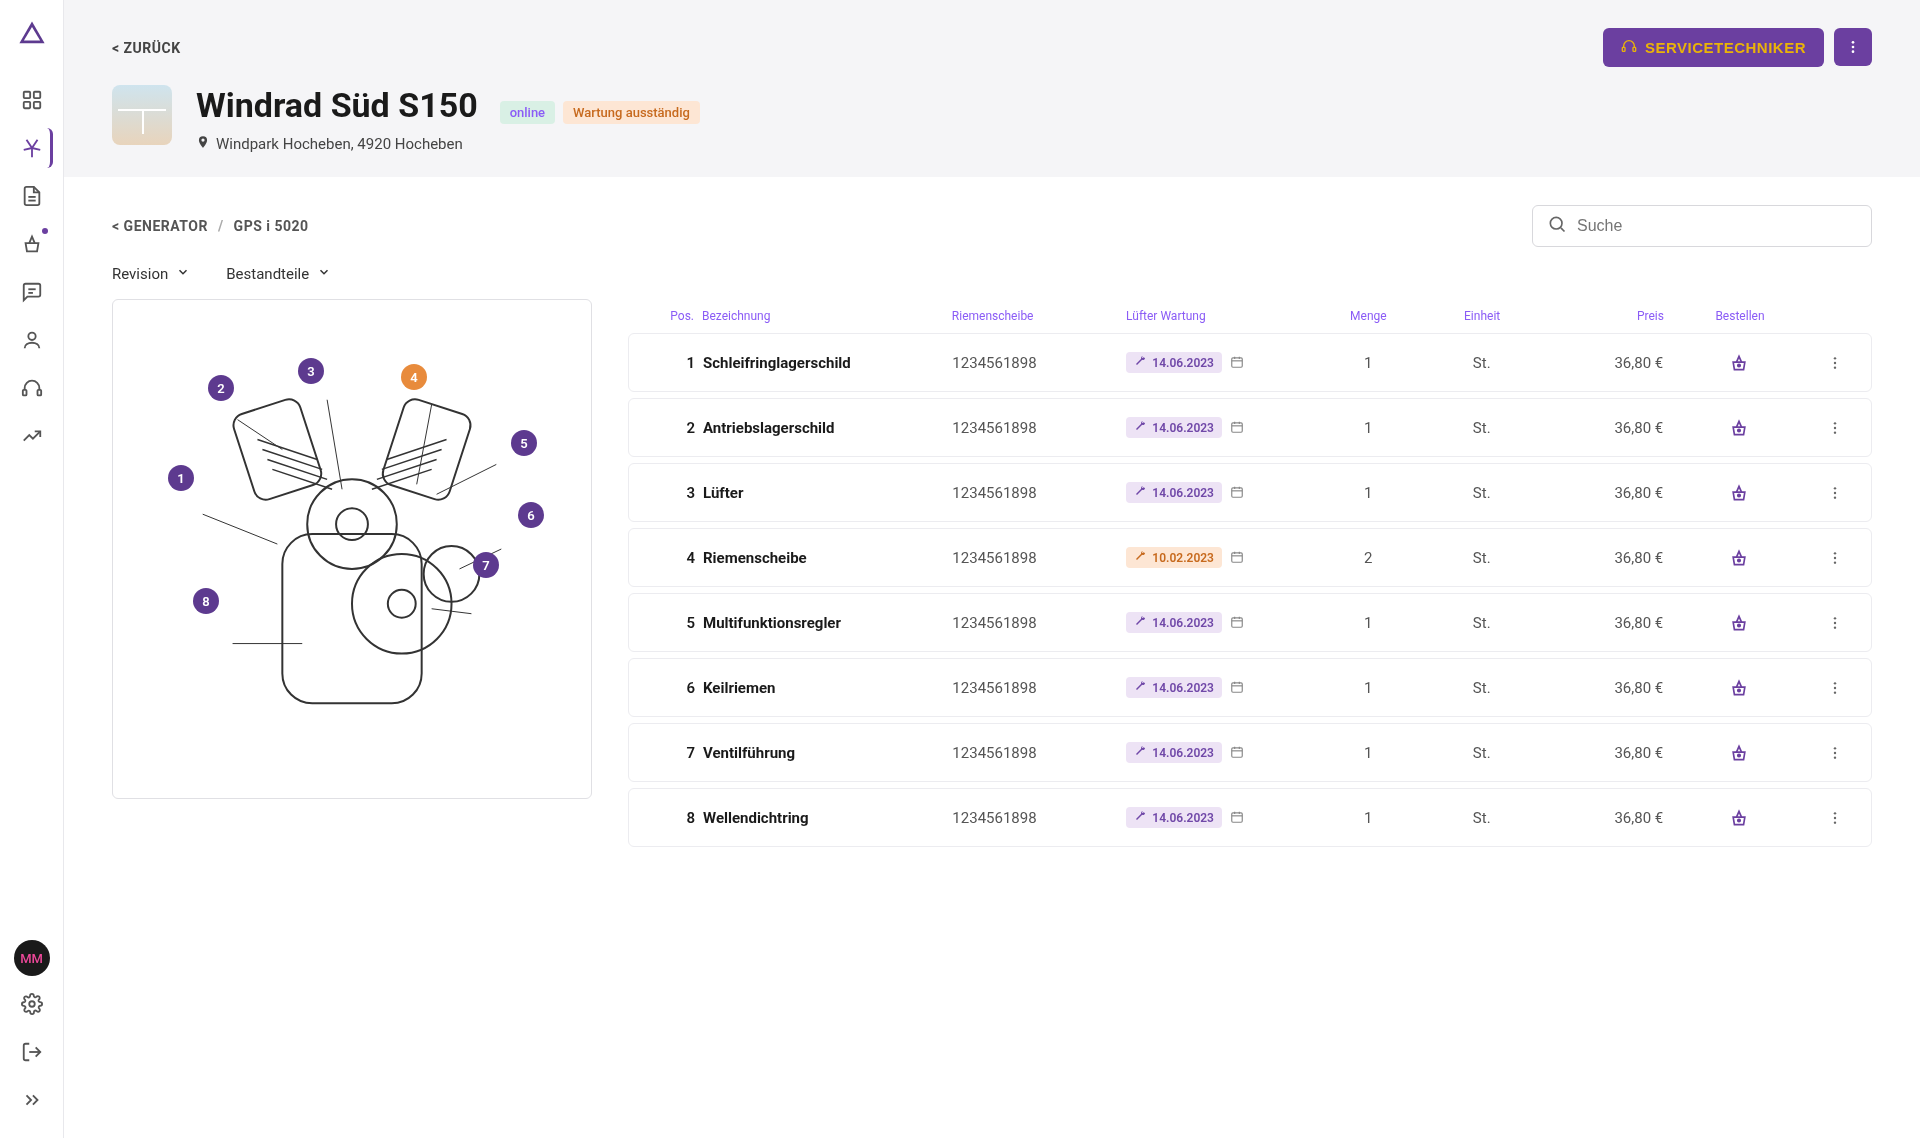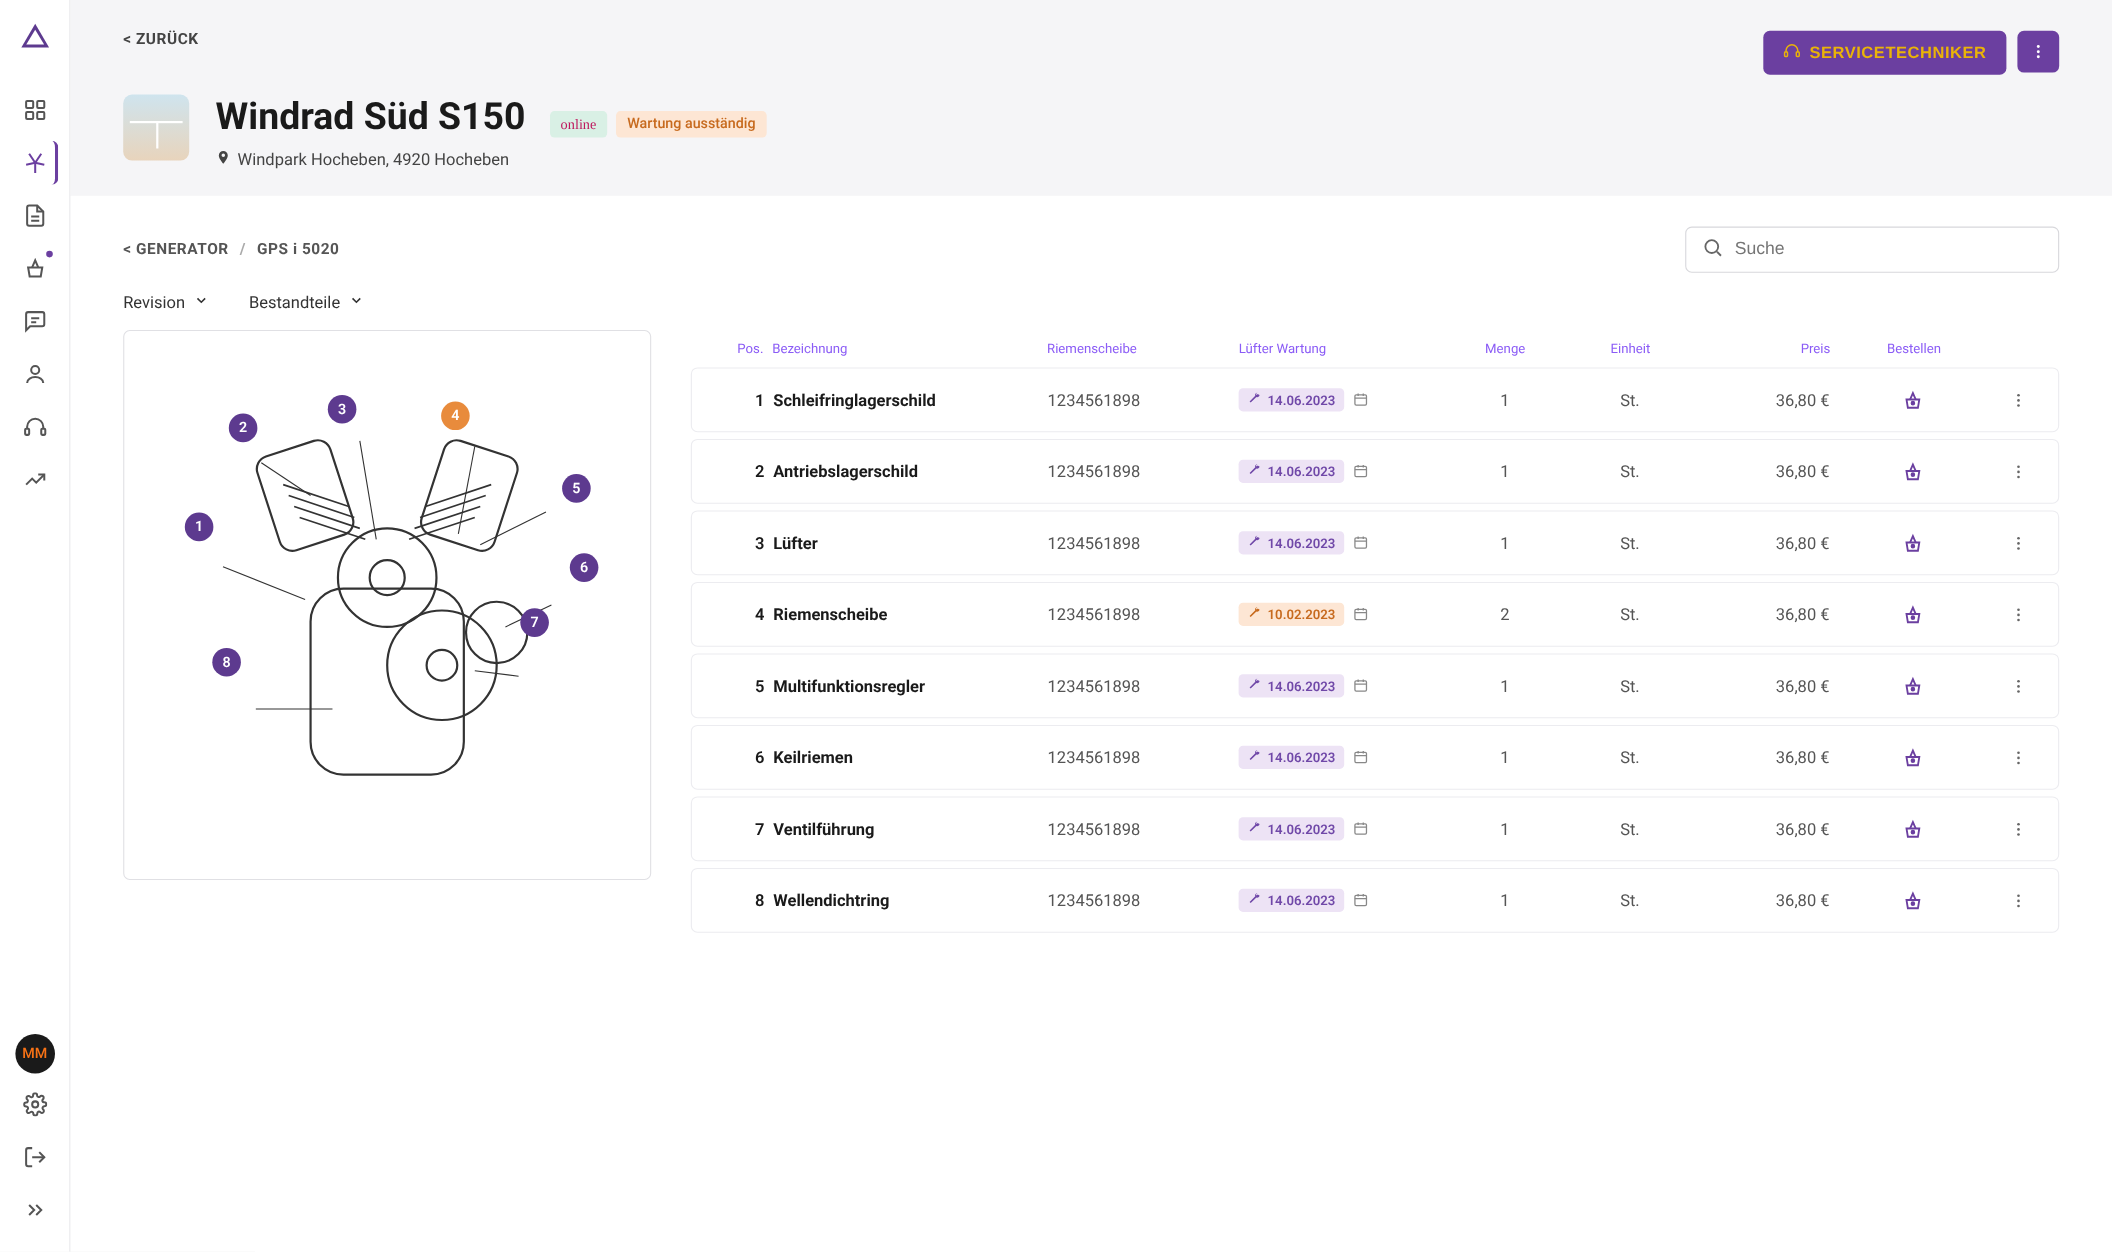--- a/index.html
+++ b/index.html
@@ -7,44 +7,44 @@
 
 .app { display: flex; height: 100vh; overflow: hidden; }
 
 
 .sidebar { width: 64px; background: #fff; border-right: 1px solid #e8e8ec; display: flex; flex-direction: column; align-items: center; padding: 18px 0; gap: 8px; }
 .sidebar-logo { width: 36px; height: 36px; margin-bottom: 18px; }
 .sidebar-icon { width: 40px; height: 40px; display: flex; align-items: center; justify-content: center; border-radius: 6px; cursor: pointer; color: #555; }
 .sidebar-icon.active { color: #6b3fa0; border-right: 3px solid #6b3fa0; margin-right: -3px; }
 .sidebar-icon svg { width: 22px; height: 22px; }
 .sidebar-spacer { flex: 1; }
-.sidebar-avatar { width: 36px; height: 36px; border-radius: 50%; background: #1a1a1a; color: #f97316; display: flex; align-items: center; justify-content: center; font-size: 13px; font-weight: 500; }
+.sidebar-avatar { width: 36px; height: 36px; border-radius: 50%; background: #1a1a1a; color: #ec4899; display: flex; align-items: center; justify-content: center; font-size: 13px; font-weight: 500; }
 .badge-dot { position: relative; }
 .badge-dot::after { content: ""; position: absolute; top: 4px; right: 4px; width: 6px; height: 6px; background: #6b3fa0; border-radius: 50%; }
 
 
 .main { flex: 1; overflow-y: auto; display: flex; flex-direction: column; }
 
 
 .header-block { background: #f5f5f7; padding: 28px 48px 0; }
-.top-row { display: flex; justify-content: space-between; align-items: flex-start; margin-bottom: 18px; }
+.top-row { display: flex; justify-content: space-between; align-items: center; margin-bottom: 18px; }
 .back-link { font-size: 14px; font-weight: 700; letter-spacing: 0.5px; color: #444; cursor: pointer; }
 .top-actions { display: flex; gap: 10px; }
 .btn-primary { background: #6b3fa0; color: #eab308; border: none; border-radius: 6px; padding: 10px 18px; font-size: 15px; font-weight: 700; letter-spacing: 0.5px; display: flex; align-items: center; gap: 8px; cursor: pointer; }
 .btn-icon { background: #6b3fa0; color: #fff; border: none; border-radius: 6px; width: 38px; height: 38px; display: flex; align-items: center; justify-content: center; cursor: pointer; }
 
 .title-row { display: flex; gap: 24px; align-items: flex-start; margin-bottom: 24px; }
 .thumb { width: 60px; height: 60px; border-radius: 8px; background: linear-gradient(180deg,#cfe4ee 0%,#e8d4bc 100%); position: relative; overflow: hidden; }
 .thumb::after { content:""; position:absolute; left:50%; top:42%; width:2px; height:40%; background:#fff; }
 .thumb::before { content:""; position:absolute; left:10%; top:40%; width:80%; height:2px; background:#fff; }
 
 .title-info h1 { font-size: 34px; font-weight: 700; margin-bottom: 6px; display: inline-block; }
 .badges { display: inline-flex; gap: 8px; margin-left: 18px; vertical-align: middle; }
 .badge { padding: 4px 10px; border-radius: 4px; font-size: 13px; font-weight: 500; }
-.badge.online { background: #d9f0e5; color: #be185d; font-family: Liberation Serif, serif; }
+.badge.online { background: #d9f0e5; color: #8b5cf6; }
 .badge.warn { background: #fde6d4; color: #c76a1e; }
 .location { font-size: 15px; color: #444; display: flex; align-items: center; gap: 6px; margin-top: 4px; }
 
 .tabs { display: flex; gap: 32px; border-bottom: 1px solid transparent; }
 .tab { padding: 12px 0; border-bottom: 3px solid transparent; text-transform: uppercase; font-size: 13px; font-weight: 700; letter-spacing: 0.5px; color: #777; cursor: pointer; }
 .tab.active { color: #6b3fa0; border-bottom-color: #6b3fa0; }
 
 
 .content { background: #fff; flex: 1; padding: 28px 48px; }
 .content-top { display: flex; justify-content: space-between; align-items: center; margin-bottom: 18px; }

